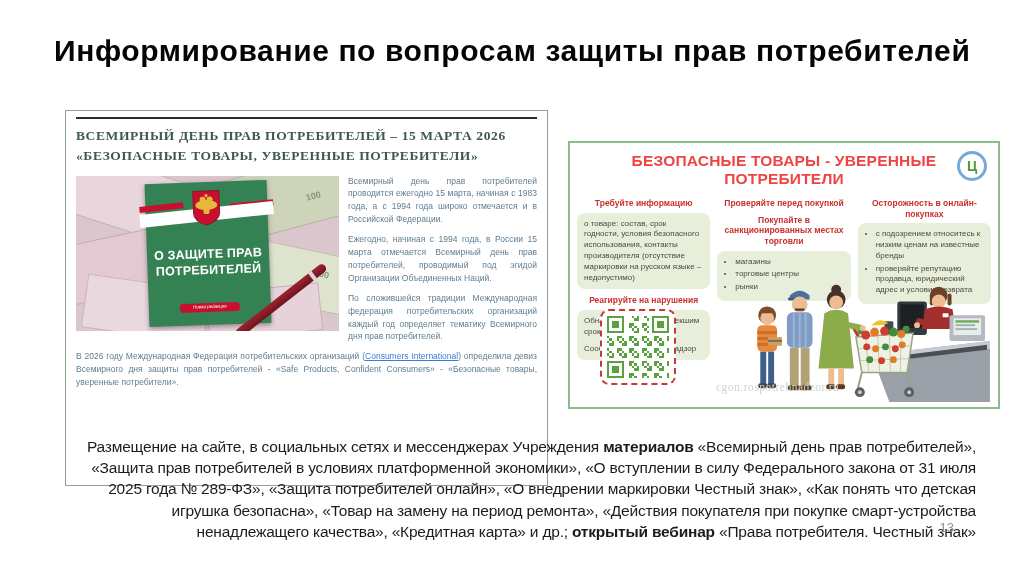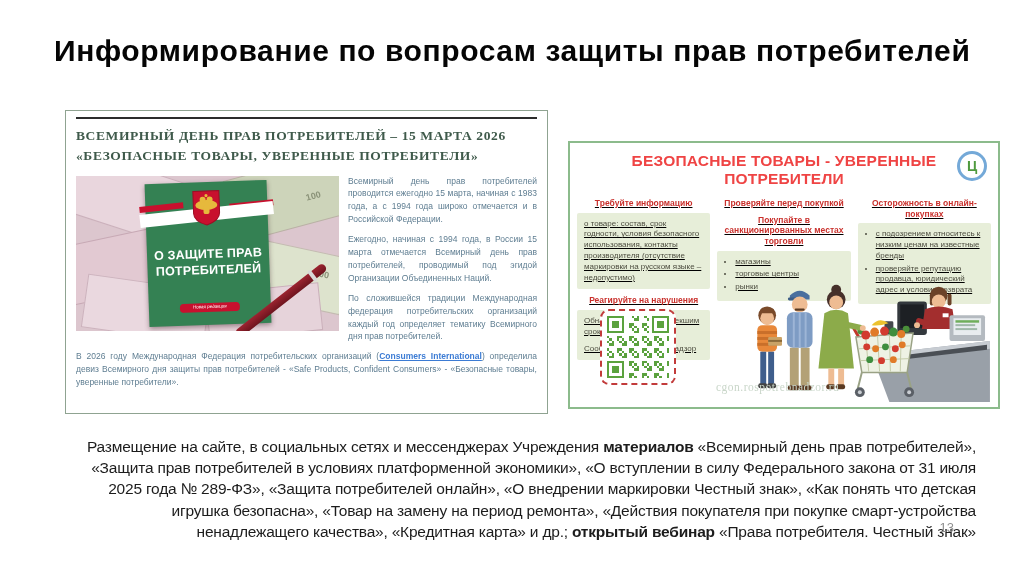--- a/index.html
+++ b/index.html
@@ -2,28 +2,28 @@
 <html><head>
 <meta charset="utf-8">
 <style>
   html,body{margin:0;padding:0;background:#fff;}
   .slide{position:relative;width:1024px;height:576px;background:#ffffff;overflow:hidden;
          font-family:"Liberation Sans",sans-serif;margin-left:10px;}
   .title{position:absolute;left:44px;top:34px;margin:0;font-size:30px;font-weight:bold;
          color:#050505;letter-spacing:.6px;white-space:nowrap;}
 
   
-  .left-card{position:absolute;left:55px;top:110px;width:483px;height:304px;box-sizing:border-box;
+  .left-card{position:absolute;left:55px;top:110px;width:483px;height:376px;box-sizing:border-box;
              border:1px solid #8fa391;background:#fff;padding:5px 10px 22px;}
   .lc-rule{border-top:2px solid #2c2c2c;margin:1px 0 7px;}
   .lc-heading{font-family:"Liberation Serif",serif;color:#3f5a4b;font-size:13.5px;line-height:1.5;
               font-weight:bold;letter-spacing:.6px;margin:0 0 8px;}
   .lc-body{font-size:8.5px;line-height:1.52;color:#5e7d91;text-align:justify;}
   .lc-body p{margin:0 0 7px;}
-  .lc-body a{color:#3b7bd4;text-decoration:underline;cursor:pointer;font-weight:bold;}
+  .lc-body a{color:#3b7bd4;text-decoration:underline;cursor:pointer;}
   .lc-image{float:left;width:263px;height:155px;margin:1px 9px 4px 0;position:relative;overflow:hidden;background:#dcc6ce;}
   .note{position:absolute;border:1px solid rgba(150,110,125,.35);}
   .n1{left:-12px;top:-10px;width:125px;height:62px;background:#e9d6dd;transform:rotate(18deg);}
   .n2{left:-18px;top:58px;width:132px;height:58px;background:#e2c9d2;transform:rotate(-12deg);}
   .n3{left:8px;top:106px;width:122px;height:52px;background:#ead8df;transform:rotate(8deg);}
   .n4{right:-14px;top:-12px;width:122px;height:62px;background:#cdd4ba;transform:rotate(-15deg);}
   .n5{right:-8px;top:68px;width:132px;height:56px;background:#dde3cd;transform:rotate(12deg);}
   .n6{right:18px;top:112px;width:112px;height:46px;background:#e6d3da;transform:rotate(-6deg);}
   .note-label{position:absolute;font-size:9px;font-weight:bold;color:#8a9278;}
   .nl1{right:18px;top:14px;transform:rotate(-15deg);}
@@ -45,24 +45,24 @@
        border-right:12px solid #1c1c1c;}
   .pen::after{content:"";position:absolute;right:14px;top:-2px;width:4px;height:13px;background:#d8d8d8;border-radius:2px;}
 
   
   .right-card{position:absolute;left:558px;top:141px;width:432px;height:268px;box-sizing:border-box;
               border:2px solid #8cbb8c;background:#fff;}
   .rc-title{text-align:center;color:#ef4444;font-weight:bold;font-size:15.5px;margin-top:9px;letter-spacing:.2px;}
   .rc-logo{position:absolute;right:11px;top:8px;width:24px;height:24px;border:3px solid #74a9d8;border-radius:50%;
            display:flex;align-items:center;justify-content:center;background:#fff;}
   .rc-logo span{color:#4f9a3e;font-weight:bold;font-size:14px;line-height:1;}
-  .rc-cols{display:flex;gap:7px;padding:4px 7px 0;text-decoration:underline;}
+  .rc-cols{display:flex;gap:7px;padding:4px 7px 0;}
   .rc-col{width:138px;}
   .rc-h{color:#c9302c;font-size:8.5px;font-weight:bold;text-align:center;margin:6px 4px 4px;line-height:1.25;}
-  .rc-box{background:#e7eed9;border-radius:2px;padding:6px 7px;font-size:8px;line-height:1.35;color:#4c4c3f;position:relative;}
+  .rc-box{background:#e7eed9;border-radius:8px;padding:6px 7px;font-size:8px;line-height:1.35;color:#4c4c3f;position:relative;}
   .rc-box ul{margin:0;padding-left:11px;}
   .rc-box li{margin-bottom:2px;}
   .mt{margin-top:6px;}
   .tail::after{content:"";position:absolute;left:26px;bottom:-7px;border-left:7px solid transparent;
                border-right:7px solid transparent;border-top:8px solid #e7eed9;}
   .qr{position:absolute;left:30px;top:166px;width:76px;height:76px;box-sizing:border-box;
       border:2px dashed #c23b3b;border-radius:9px;padding:5px;background:#fff;z-index:4;}
   .qr svg{width:100%;height:100%;display:block;}
   .watermark{position:absolute;left:146px;top:238px;font-family:"Liberation Serif",serif;
              color:#c9d6c9;font-size:11.5px;letter-spacing:.5px;z-index:5;}

